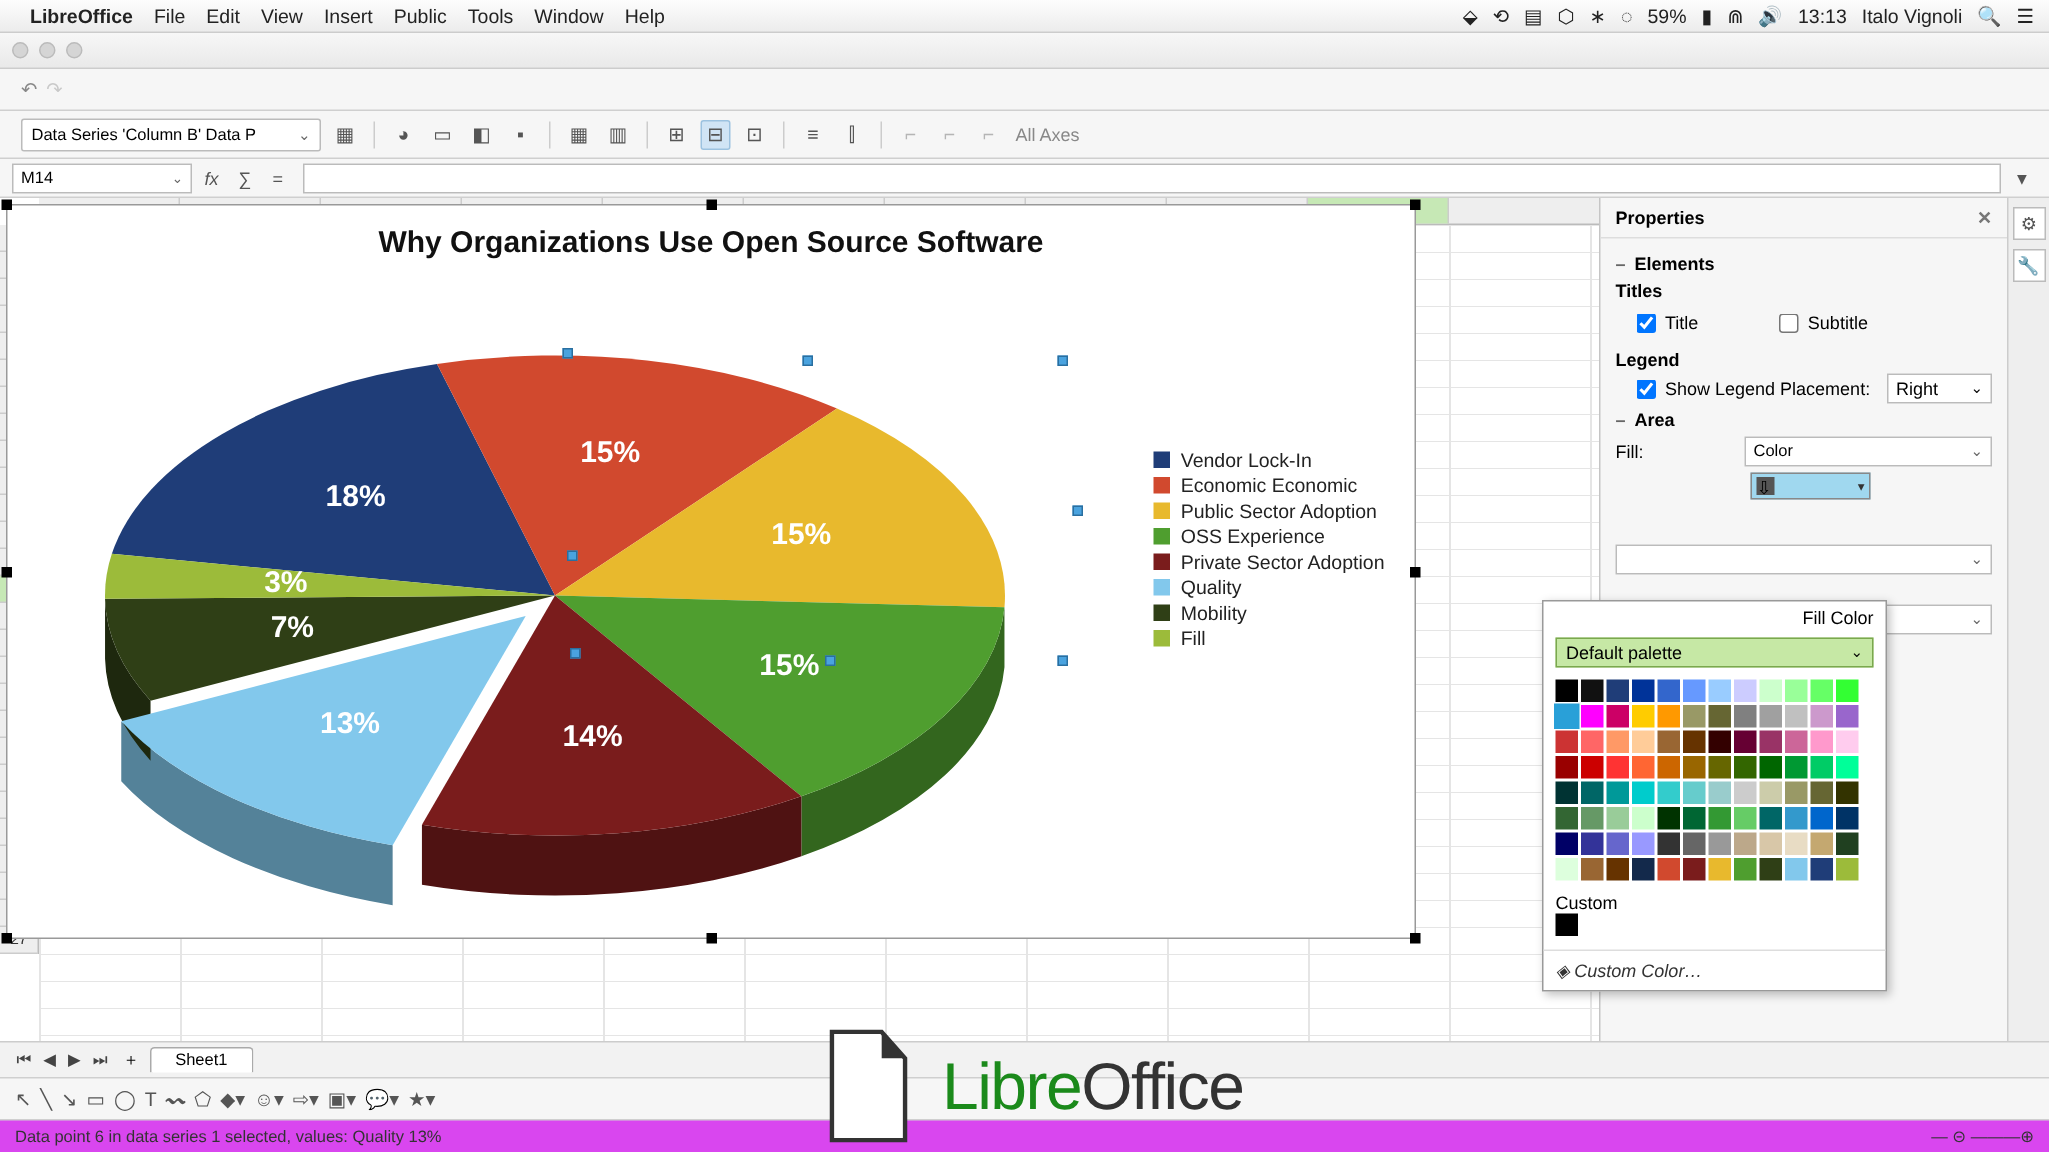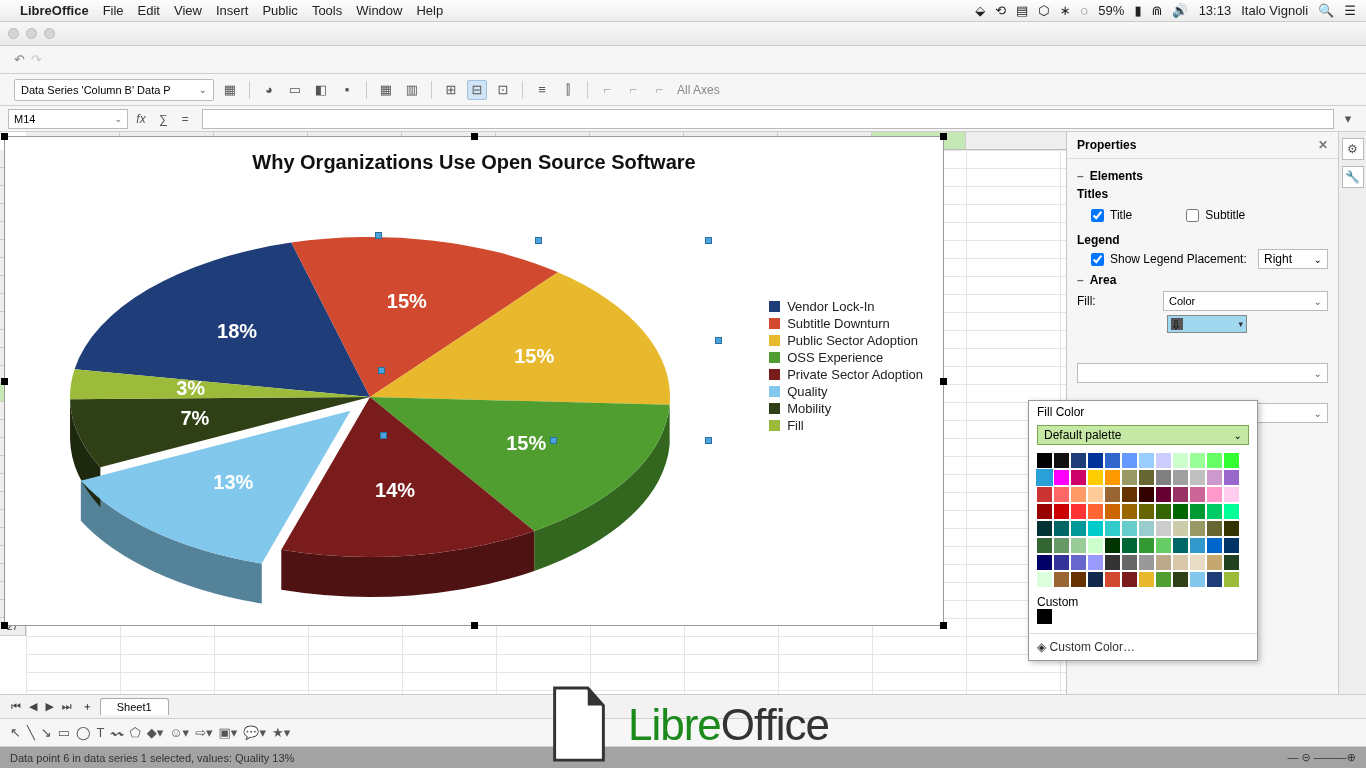--- a/index.html
+++ b/index.html
@@ -74,42 +74,42 @@
 .lblrow label{ width:80px;}
 .lblrow .sel{ flex:1; height:20px; border:1px solid #bbb; background:#fff; display:flex;align-items:center; padding:0 5px; font-size:11px;}
 .lblrow .sel .dd{margin-left:auto;font-size:10px;color:#666;}
 .colorbtn { width:80px;height:18px; border:1px solid #888; background:#a0d8ef; display:inline-flex;align-items:center; margin-left:90px;}
 .colorbtn .dd{margin-left:auto;padding:0 3px;font-size:9px;color:#333;}
 .sb-tabs { width:28px; background:#eee; border-left:1px solid #ccc; display:flex; flex-direction:column; align-items:center; gap:6px; padding-top:6px;}
 .sb-tabs .t { width:22px;height:22px;border:1px solid #bbb; background:#fff; display:flex;align-items:center;justify-content:center;font-size:12px;color:#555;}
 
 
 .colorpop { position:absolute; z-index:50; background:#fff; border:1px solid #999; box-shadow:2px 2px 6px rgba(0,0,0,.25); width:230px; right:108px; top:400px; font-size:12px;}
-.colorpop .lbl{ padding:4px 8px;}
+.colorpop .lbl{ padding:4px 8px;text-align:right;}
 .colorpop .palette-sel{ margin:2px 8px; background:#c6e8a5; border:1px solid #7aa84e; padding:2px 6px; display:flex;align-items:center;}
 .colorpop .palette-sel .dd{margin-left:auto;font-size:10px;}
 .swatches { display:grid; grid-template-columns: repeat(12, 15px); gap:2px; padding:6px 8px;}
 .swatches div{ width:15px;height:15px;}
 .swatches div.sel{ outline:2px solid #29a0d8; outline-offset:-1px;}
 .recent{ padding:2px 8px 6px 8px;}
 .recent .sw{ width:15px;height:15px;background:#000;display:inline-block;}
-.custom{ border-top:1px solid #ddd; padding:6px 8px; color:#333;}
+.custom{ border-top:1px solid #ddd; padding:6px 8px; color:#333;font-style:italic;}
 
 
 .sheettabs { height:24px; background:#f2f2f2; border-top:1px solid #ccc; display:flex; align-items:center; padding:0 8px; gap:2px; font-size:11px;}
 .sheettabs .nav{ padding:0 3px; color:#444;}
 .sheettabs .tab{ padding:2px 16px; border:1px solid #aaa; border-bottom:none; background:#fff; border-radius:3px 3px 0 0;}
 .sheettabs .plus{ padding:0 5px;}
 
 
 .drawbar{ height:28px; background:#f6f6f6; border-top:1px solid #cfcfcf; display:flex; align-items:center; padding:2px 10px; gap:6px;}
 .drawbar .ic{font-size:13px;color:#555;}
 
 
-.status{ height:22px; background:#a3a3a3; border-top:1px solid #cfcfcf; display:flex; align-items:center; padding:0 10px; font-size:11px; color:#333;}
+.status{ height:22px; background:#d946ef; border-top:1px solid #cfcfcf; display:flex; align-items:center; padding:0 10px; font-size:11px; color:#333;}
 .status .right{margin-left:auto; display:flex; gap:10px;}
 
 
 .watermark{ position:absolute; left:540px; bottom:4px; z-index:60; display:flex; align-items:center; gap:10px;}
 .watermark .ic{ width:78px;height:78px;}
 .watermark .txt .l1{ font-size:44px; letter-spacing:-1px; color:#333;}
 .watermark .txt .l1 .g{color:#1b8a1b;}
 .watermark .txt .l2{ font-size:18px; color:#555; margin-top:-4px;}
 
 svg{display:block;}
@@ -278,21 +278,21 @@
             <text x="135.57980187787552" y="192.30090326442956" fill="#fff" font-size="20" font-weight="600" text-anchor="middle" dominant-baseline="middle">3%</text>
           </svg>
         </div>
       <div class="legend" id="legend">
           <div class="row">
             <span class="sw" style="background:#1f3d78"></span>
             <span>Vendor Lock-In</span>
           </div>
           <div class="row">
             <span class="sw" style="background:#d1492e"></span>
-            <span>Subtitle Downturn</span>
+            <span>Economic Economic</span>
           </div>
           <div class="row">
             <span class="sw" style="background:#e8b92d"></span>
             <span>Public Sector Adoption</span>
           </div>
           <div class="row">
             <span class="sw" style="background:#4f9e2f"></span>
             <span>OSS Experience</span>
           </div>
           <div class="row">

